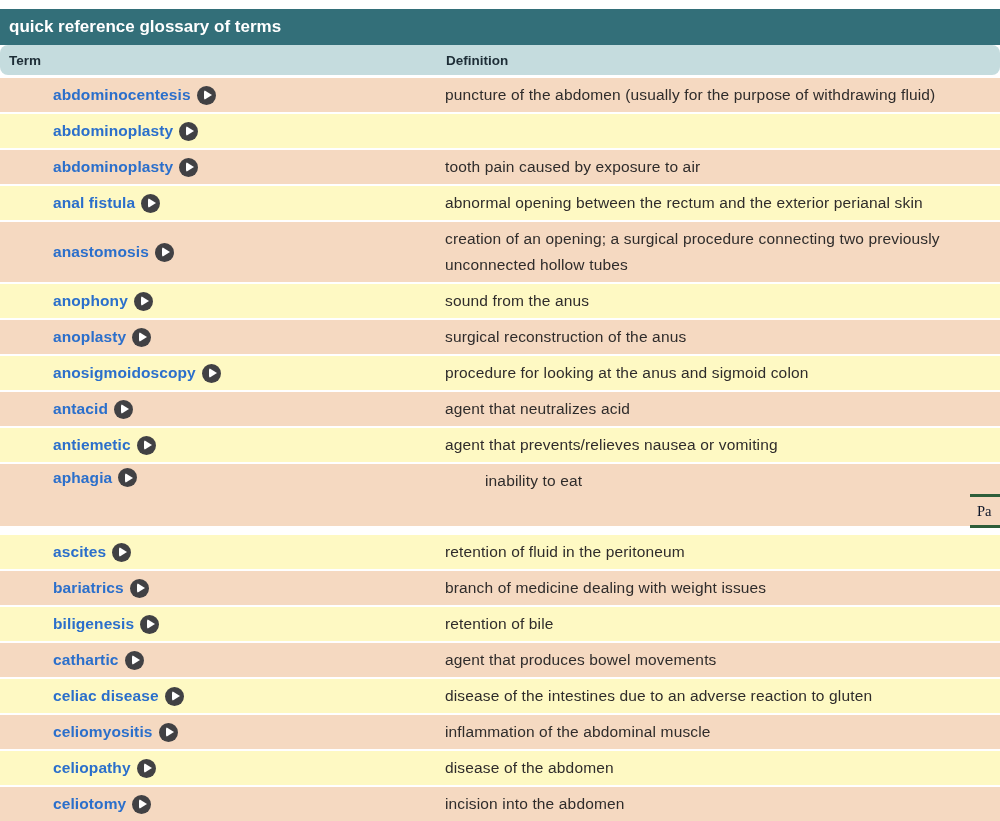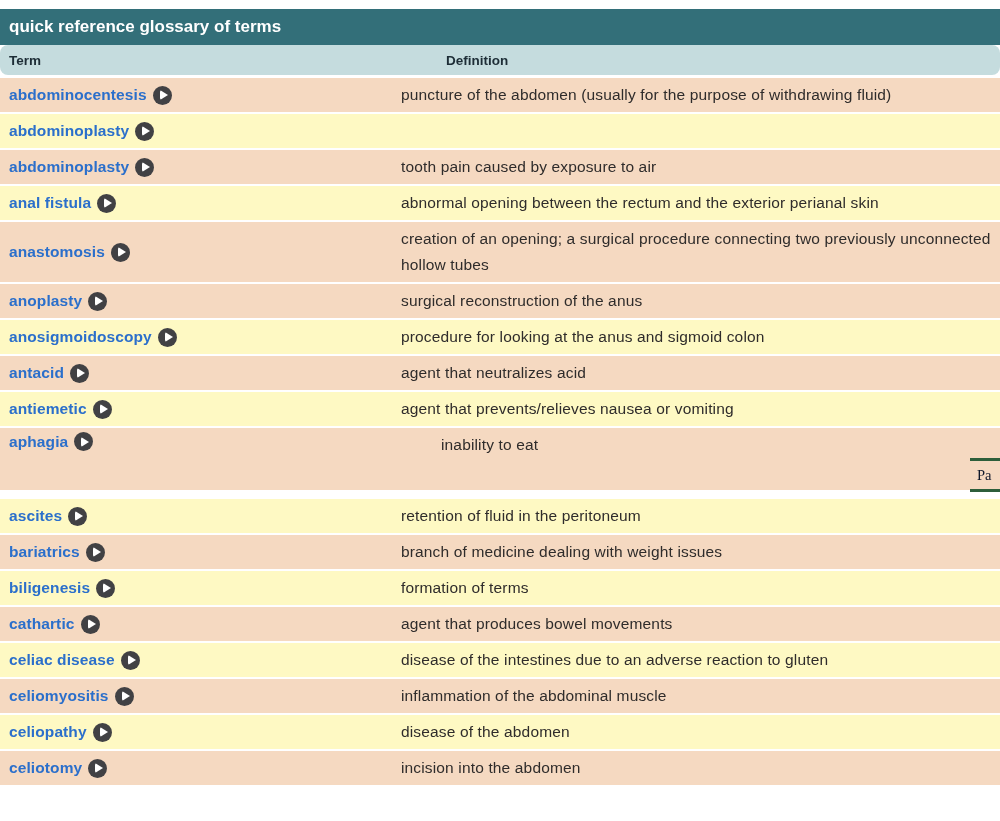--- a/index.html
+++ b/index.html
@@ -53,20 +53,21 @@
   .row.shade-a { background: #f5d9c1; }
   .row.shade-b { background: #fef9c3; }
 
   .term-cell {
     width: 392px;
     padding-left: 9px;
     display: flex;
     align-items: center;
     gap: 6px;
     flex-shrink: 0;
+    margin-left: 44px;
   }
   .term {
     color: #2b6fcb;
     font-weight: bold;
     font-size: 15.5px;
     text-decoration: none;
     cursor: pointer;
     letter-spacing: 0.1px;
   }
   .play {
@@ -172,20 +173,27 @@
   </div>
 
   <div class="row shade-a">
     <div class="term-cell">
       <a class="term">anastomosis</a>
       <span class="play"></span>
     </div>
     <div class="def-cell">creation of an opening; a surgical procedure connecting two previously unconnected hollow tubes</div>
   </div>
 
+  <div class="row shade-b">
+    <div class="term-cell">
+      <a class="term">anophony</a>
+      <span class="play"></span>
+    </div>
+    <div class="def-cell">sound from the anus</div>
+  </div>
 
   <div class="row shade-a">
     <div class="term-cell">
       <a class="term">anoplasty</a>
       <span class="play"></span>
     </div>
     <div class="def-cell">surgical reconstruction of the anus</div>
   </div>
 
   <div class="row shade-b">
@@ -235,21 +243,21 @@
       <span class="play"></span>
     </div>
     <div class="def-cell">branch of medicine dealing with weight issues</div>
   </div>
 
   <div class="row shade-b">
     <div class="term-cell">
       <a class="term">biligenesis</a>
       <span class="play"></span>
     </div>
-    <div class="def-cell">formation of terms</div>
+    <div class="def-cell">retention of bile</div>
   </div>
 
   <div class="row shade-a">
     <div class="term-cell">
       <a class="term">cathartic</a>
       <span class="play"></span>
     </div>
     <div class="def-cell">agent that produces bowel movements</div>
   </div>
 

